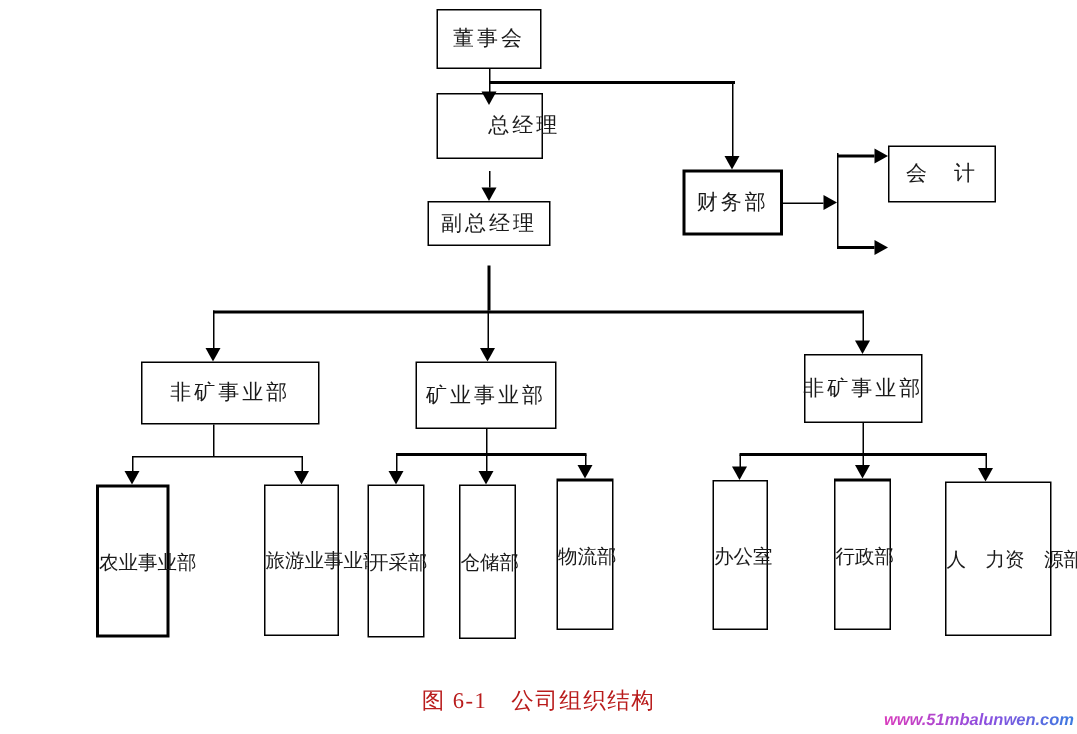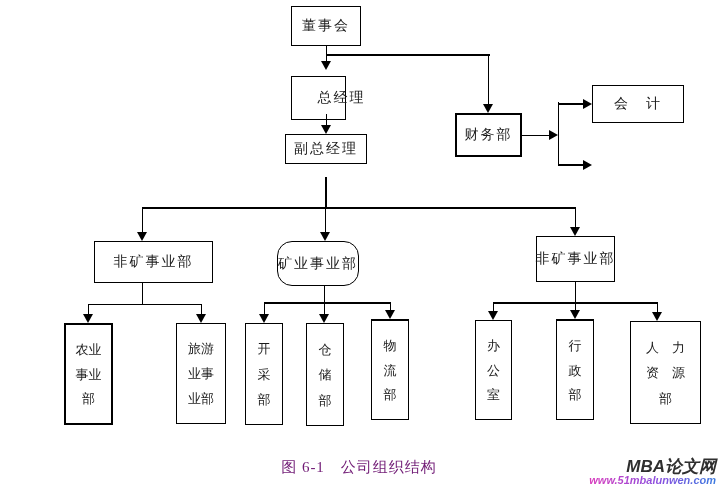--- a/index.html
+++ b/index.html
@@ -26,21 +26,21 @@
     white-space: nowrap;
   }
   .node.b2 { border-width: 2px; }
   
   .vnode {
     position: absolute;
     box-sizing: border-box;
     border: 1px solid #000;
     background: #fff;
     display: flex;
-    flex-direction: column;
+    flex-direction: row;
     align-items: center;
     justify-content: space-evenly;
     font-size: 13px;
     color: #1a1a1a;
     padding: 6px 0;
     text-align: right;
   }
   .vnode.b2 { border-width: 2px; }
   .vnode span { display: block; line-height: 1; white-space: nowrap; }
   
@@ -56,21 +56,21 @@
     position: absolute; width: 0; height: 0;
     border-top: 5px solid transparent;
     border-bottom: 5px solid transparent;
     border-left: 9px solid #000;
   }
   .caption {
     position: absolute;
     top: 458px; left: 0; width: 100%;
     text-align: center;
     font-size: 15px;
-    color: #701a75;
+    color: #b91c1c;
     letter-spacing: 1px;
   }
   .watermark {
     position: absolute;
     right: 2px; bottom: 2px;
     text-align: right;
     font-style: italic;
     line-height: 1.05;
     font-family: "Liberation Sans", "DejaVu Sans", sans-serif;
   }
@@ -90,32 +90,32 @@
     -webkit-text-fill-color: transparent;
   }
 </style>
 </head>
 <body>
 
 <div class="canvas">
 
   <div class="node" style="left:291px; top:6px; width:70px; height:40px;">董事会</div>
 
-  <div class="node" style="left:291px; top:76px; width:55px; height:44px;padding-left:46px;">总经理</div>
+  <div class="node" style="left:291px; top:62px; width:71px; height:44px;padding-left:46px;">总经理</div>
 
   <div class="node" style="left:285px; top:134px; width:82px; height:30px;">副总经理</div>
 
   <div class="node b2" style="left:455px; top:113px; width:67px; height:44px;">财务部</div>
 
-  <div class="node" style="left:592px; top:85px; width:92px; height:38px;">会　计</div>
+  <div class="node" style="left:592px; top:97px; width:72px; height:38px;">会　计</div>
 
 
   <div class="node" style="left:94px; top:241px; width:119px; height:42px;">非矿事业部</div>
 
-  <div class="node" style="left:277px; top:241px; width:82px; height:45px;border-radius:15px;">矿业事业部</div>
+  <div class="node" style="left:277px; top:241px; width:94px; height:45px;">矿业事业部</div>
 
   <div class="node" style="left:536px; top:236px; width:79px; height:46px;">非矿事业部</div>
 
   <div class="vnode b2" style="left:64px; top:323px; width:49px; height:102px;">
     <span>农业</span>
     <span>事业</span>
     <span>部</span>
   </div>
 
   <div class="vnode" style="left:176px; top:323px; width:50px; height:101px;">
@@ -207,17 +207,16 @@
   <div class="vl" style="left:493px; top:303px; width:1px; height:9px;"></div>
   <div class="arr-d" style="left:488px; top:311px;"></div>
   <div class="vl" style="left:575px; top:303px; width:1px; height:8px;"></div>
   <div class="arr-d" style="left:570px; top:310px;"></div>
   <div class="vl" style="left:657px; top:303px; width:1px; height:10px;"></div>
   <div class="arr-d" style="left:652px; top:312px;"></div>
 
   <div class="caption">图 6-1　公司组织结构</div>
 
   <div class="watermark">
-    <div class="wm-name">MBA论文网</div>
     <div class="wm-url">www.51mbalunwen.com</div>
   </div>
 
 </div>
 
 </body></html>

